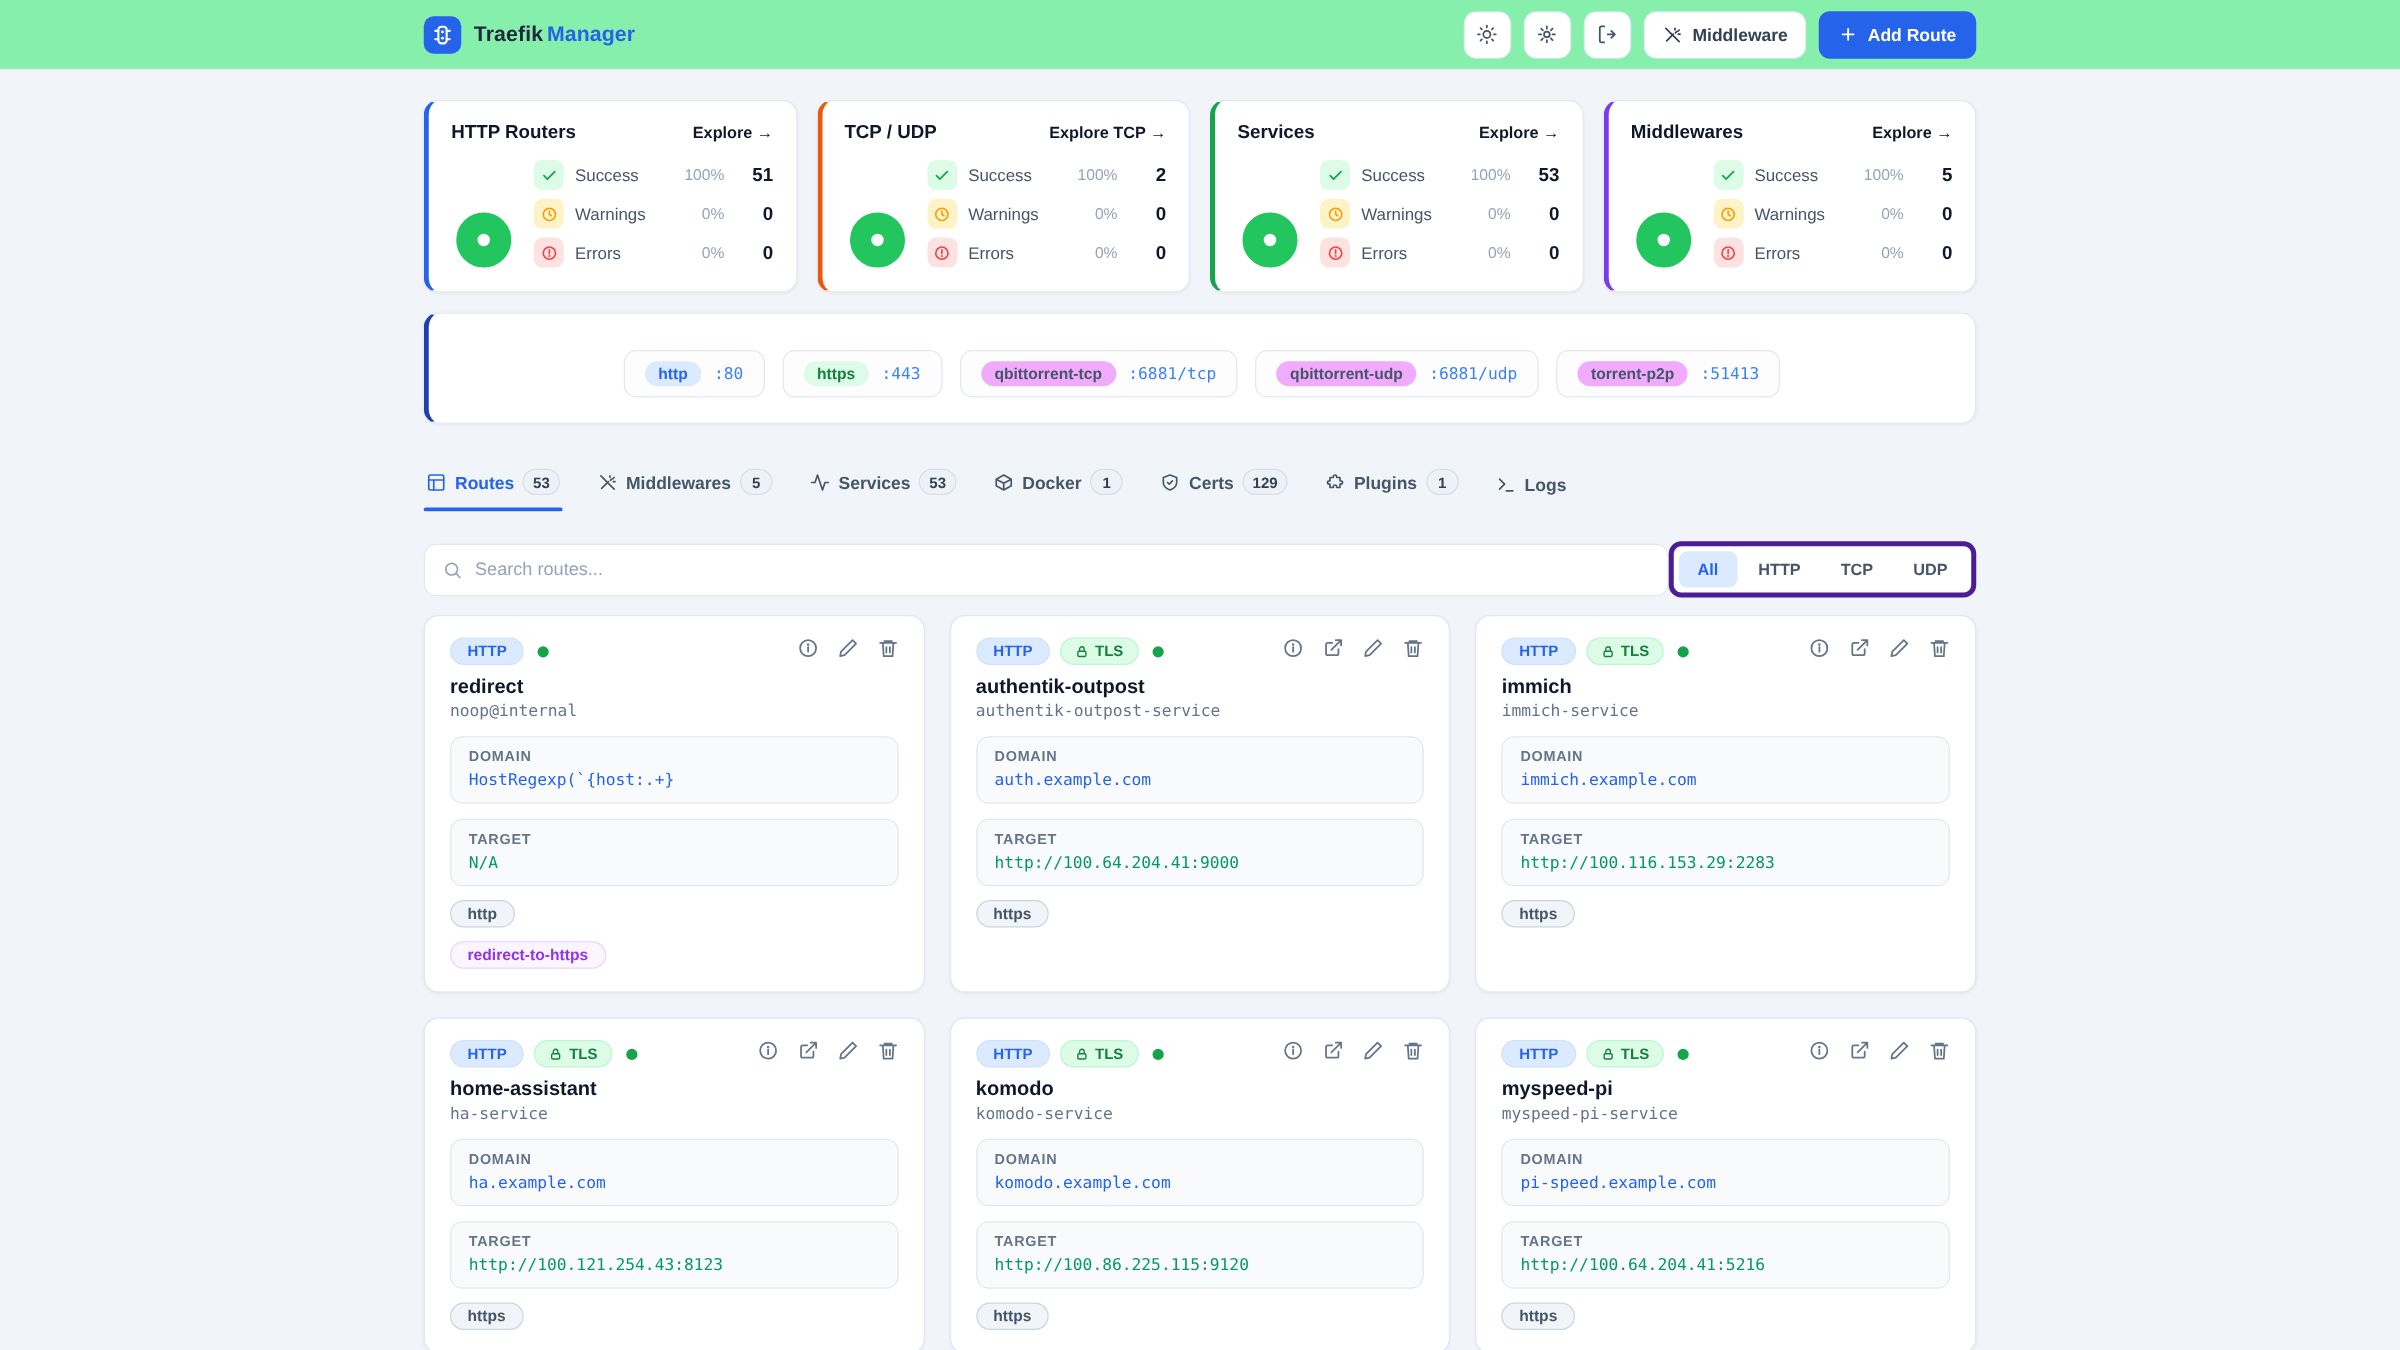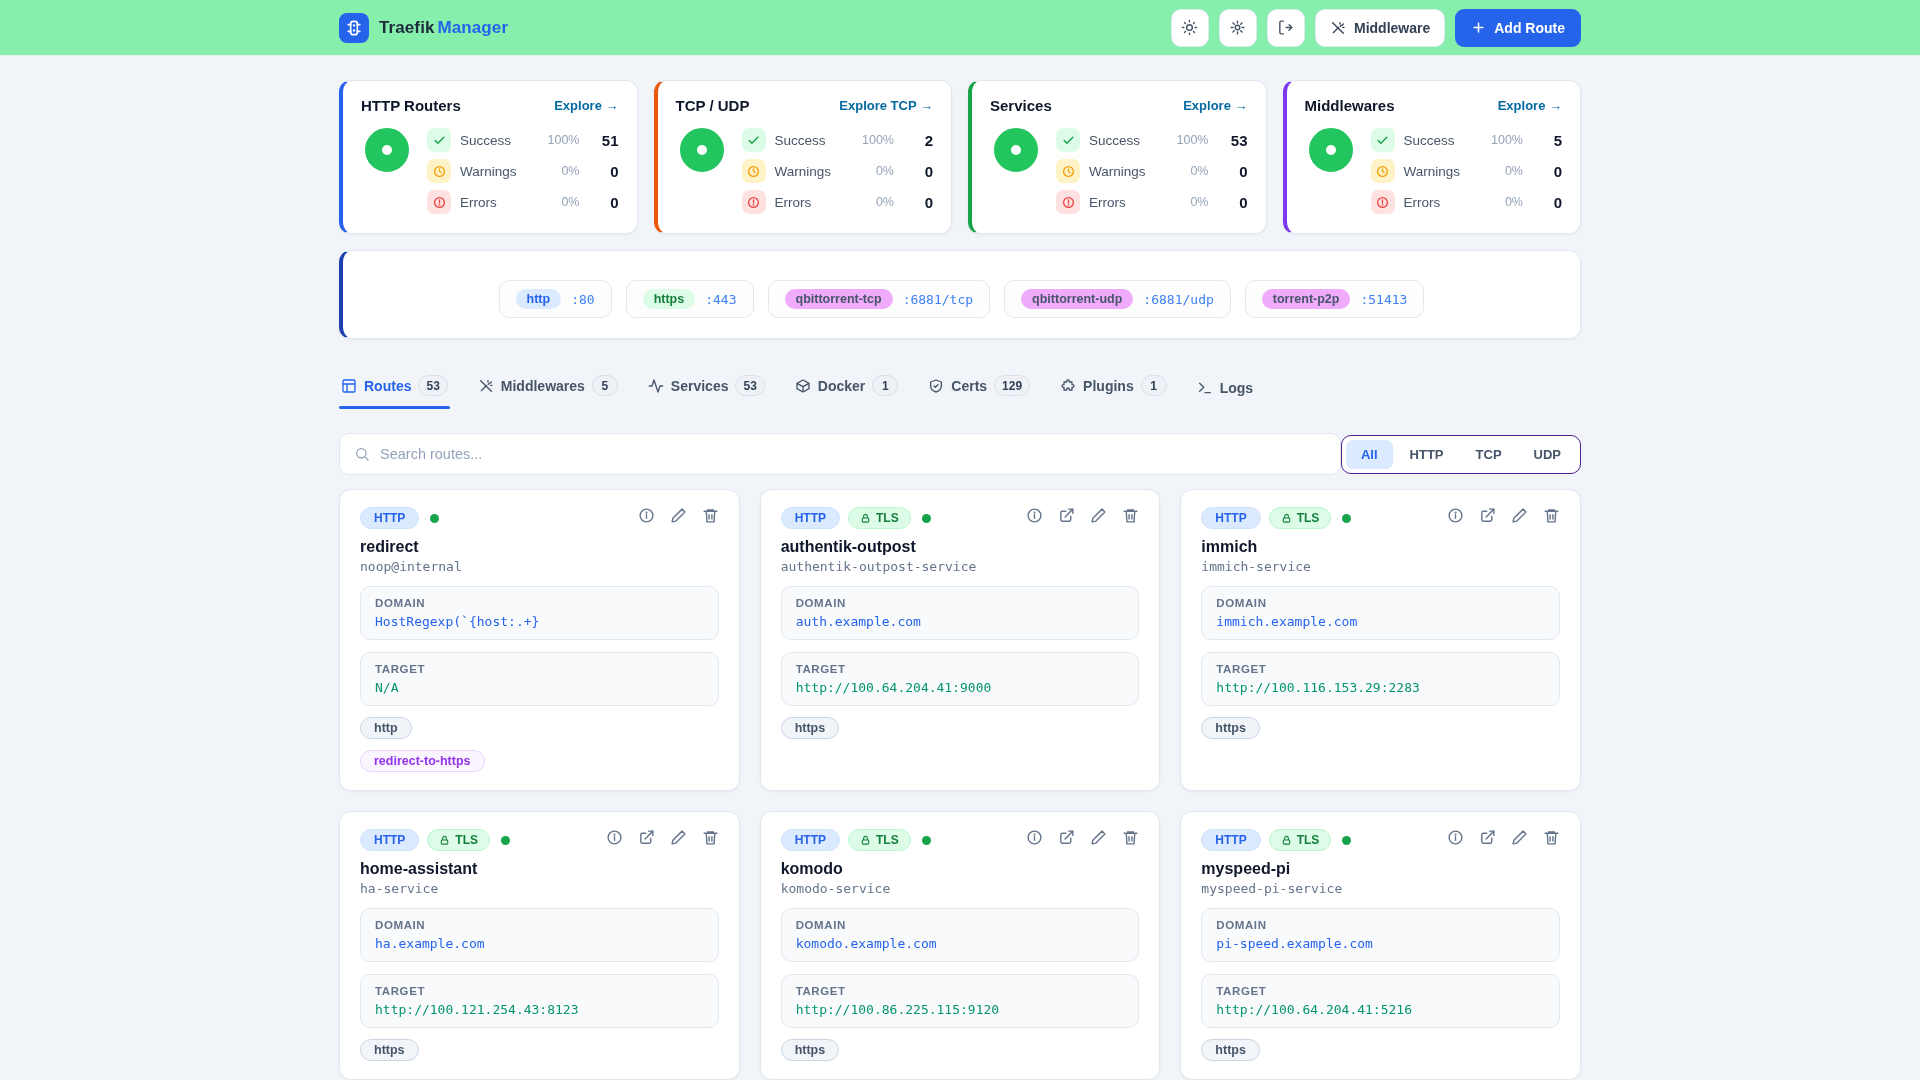--- a/index.html
+++ b/index.html
@@ -39,22 +39,22 @@
   .stat-card {
     background:#fff; border:1px solid #e2e8f0; border-radius:12px; padding:16px 18px 18px;
     box-shadow:0 1px 3px rgba(15,23,42,.05); border-left-width:4px; height:154px;
   }
   .stat-card.accent-blue   { border-left-color:#2563eb; }
   .stat-card.accent-orange { border-left-color:#ea580c; }
   .stat-card.accent-green  { border-left-color:#16a34a; }
   .stat-card.accent-purple { border-left-color:#7c3aed; }
   .stat-head { display:flex; align-items:center; justify-content:space-between; }
   .stat-title { font-size:15px; font-weight:700; color:#0f172a; }
-  .explore { font-size:13px; font-weight:700; color:#0369a1; text-decoration:none; cursor:pointer; white-space:nowrap; }
-  .stat-body { display:flex; align-items:flex-start; margin-top:14px; }
+  .explore { font-size:13px; font-weight:700; color:#0f172a; text-decoration:none; cursor:pointer; white-space:nowrap; }
+  .stat-body { display:flex; align-items:flex-end; margin-top:14px; }
   .donut { width:44px; height:44px; border:17px solid #22c55e; border-radius:50%; margin:0 18px 0 4px; flex:none; }
   .stat-rows { flex:1; display:flex; flex-direction:column; gap:7px; }
   .stat-row { display:grid; grid-template-columns:24px 1fr auto 30px; align-items:center; gap:9px; }
   .mini { width:24px; height:24px; border-radius:7px; display:flex; align-items:center; justify-content:center; }
   .mini.success { background:#dcfce7; }
   .mini.warn    { background:#fef3c7; }
   .mini.error   { background:#fee2e2; }
   .stat-label { font-size:13.5px; color:#475569; }
   .stat-pct { font-size:12.5px; color:#94a3b8; text-align:right; }
   .stat-count { font-size:15px; font-weight:700; color:#0f172a; text-align:right; }
@@ -87,21 +87,21 @@
   .tab .count { min-width:26px; height:21px; display:inline-flex; align-items:center; justify-content:center;
          padding:0 7px; border-radius:999px; background:#eef2f7; border:1px solid #d8dfe8; font-size:12px; color:#334155; }
 
   
   .search-row { margin-top:24px; display:flex; align-items:center; }
   .search-box { flex:1; height:42px; background:#fff; border:1px solid #e2e8f0; border-radius:10px;
                 display:flex; align-items:center; gap:10px; padding:0 14px; }
   .search-box input { border:none; outline:none; flex:1; font-size:14.5px; color:#0f172a; background:transparent;
                 font-family:"Liberation Sans", sans-serif; }
   .search-box input::placeholder { color:#94a3b8; }
-  .filter-group { display:flex; align-items:center; background:#fff; border:1px solid #4c1d95; border-radius:10px; padding:4px; gap:2px; }
+  .filter-group { display:flex; align-items:center; background:#fff; border:4px solid #4c1d95; border-radius:10px; padding:4px; gap:2px; }
   .filter { border:none; background:transparent; padding:7px 15px; font-size:13px; font-weight:700; color:#475569;
             border-radius:7px; cursor:pointer; font-family:"Liberation Sans", sans-serif; }
   .filter.active { background:#dbeafe; color:#2563eb; }
 
   
   .cards { margin-top:14px; display:grid; grid-template-columns:repeat(3,1fr); gap:20px; }
   .route-card { background:#fff; border:1px solid #e2e8f0; border-radius:12px; padding:17px 20px 18px;
                 box-shadow:0 1px 3px rgba(15,23,42,.05); }
   .card-top { display:flex; align-items:flex-start; justify-content:space-between; }
   .card-badges { display:flex; align-items:center; gap:8px; }

